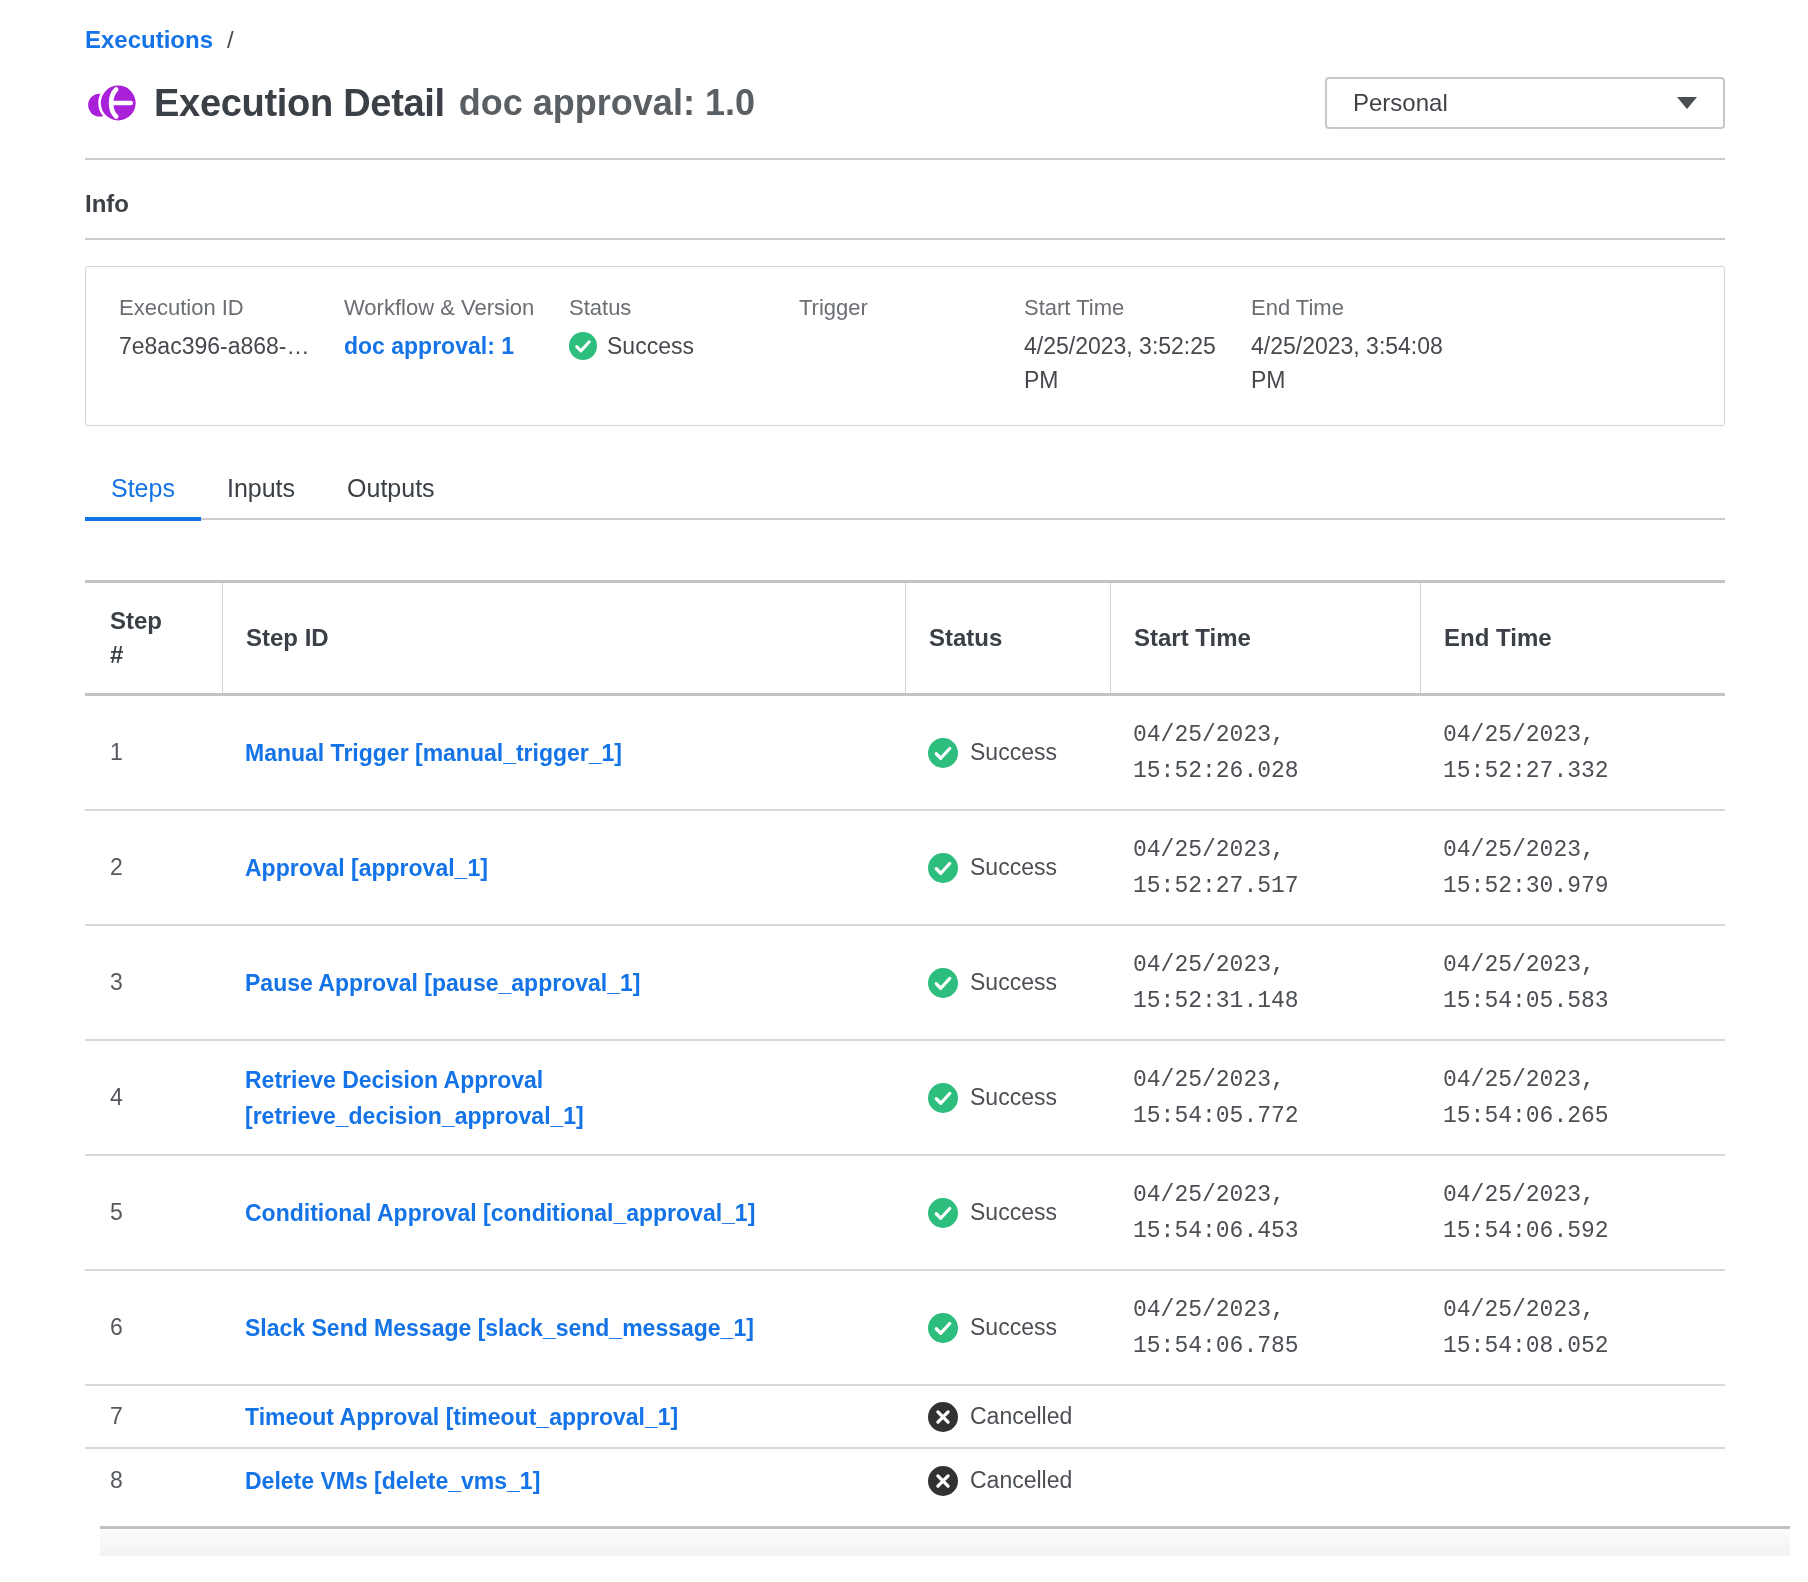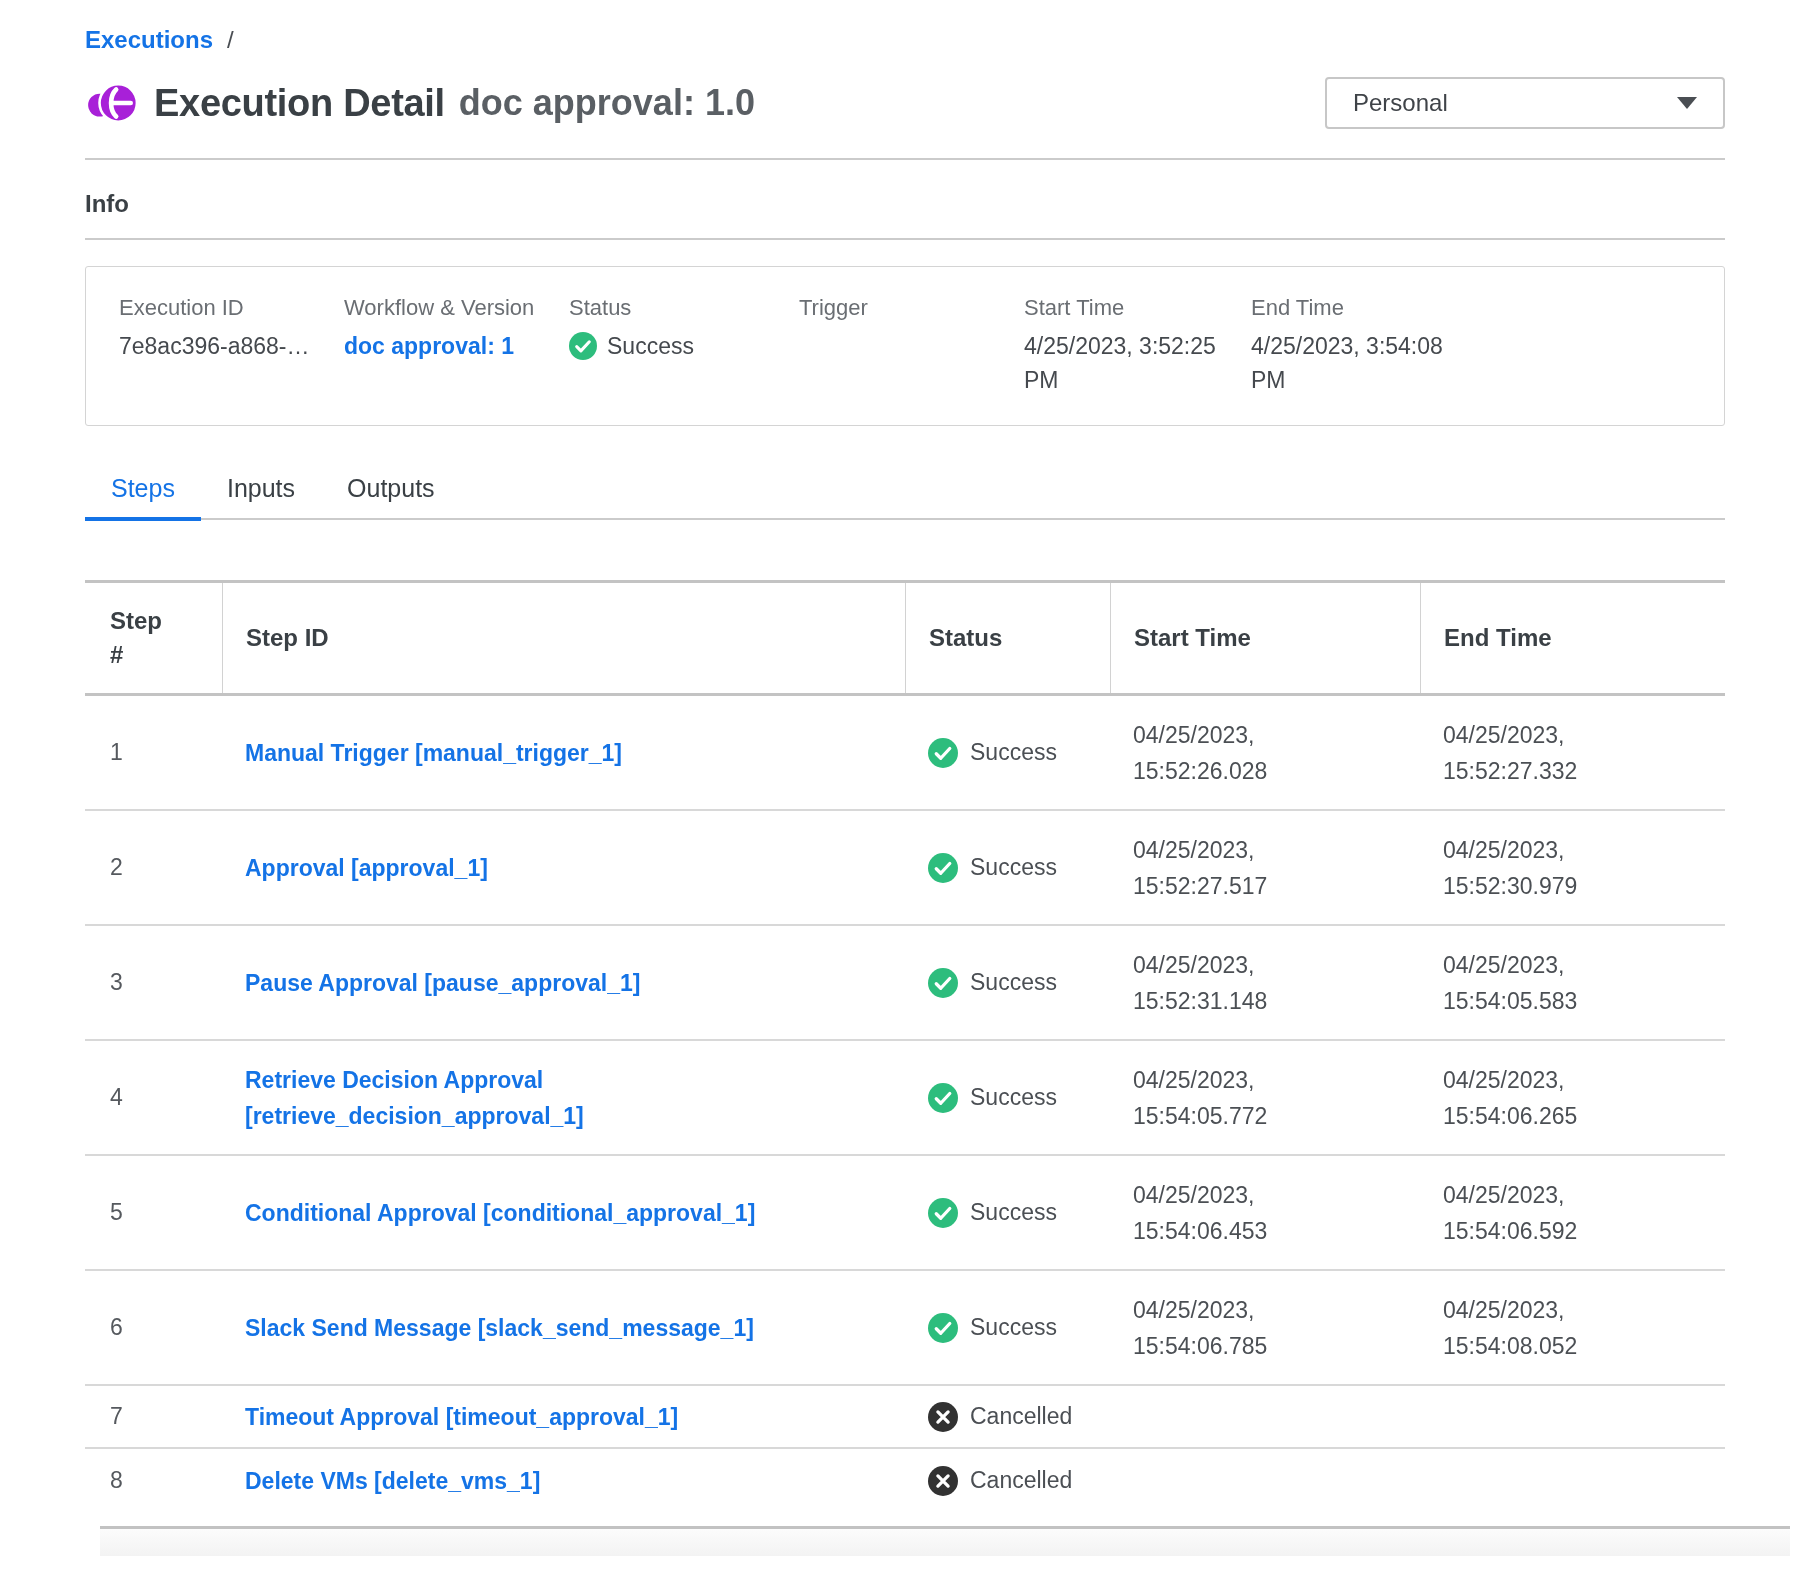--- a/index.html
+++ b/index.html
@@ -59,21 +59,21 @@
 
   .trow{display:grid;grid-template-columns:137px 683px 205px 310px 1fr;align-items:center;}
   .trow{border-bottom:2px solid #d8d8d8;}
   .trow.tall{height:115px;}
   .trow.short{height:63px;}
   .trow:last-child{border-bottom:none;}
   .c{padding-left:23px;font-size:23px;color:#4b4f54;}
   .c-num{padding-left:25px;color:#55595e;}
   .step-link{color:var(--accent-blue);font-weight:600;text-decoration:none;cursor:pointer;line-height:36px;display:inline-block;max-width:620px;}
   .c-status{display:flex;align-items:center;gap:12px;}
-  .dt{display:inline-block;max-width:200px;line-height:36px;}
+  .dt{display:inline-block;max-width:200px;line-height:36px;font-family:Liberation Mono, monospace;}
   .icon-badge{width:30px;height:30px;flex:0 0 auto;display:inline-flex;}
   .info-icon{width:28px;height:28px;flex:0 0 auto;display:inline-flex;}
 
   
   .bottom-strip{margin:14px -65px 0 15px;border-top:3px solid #c2c2c2;height:30px;
     background:linear-gradient(#fcfcfc,#f3f3f3);}
 </style>
 </head>
 <body>
 

